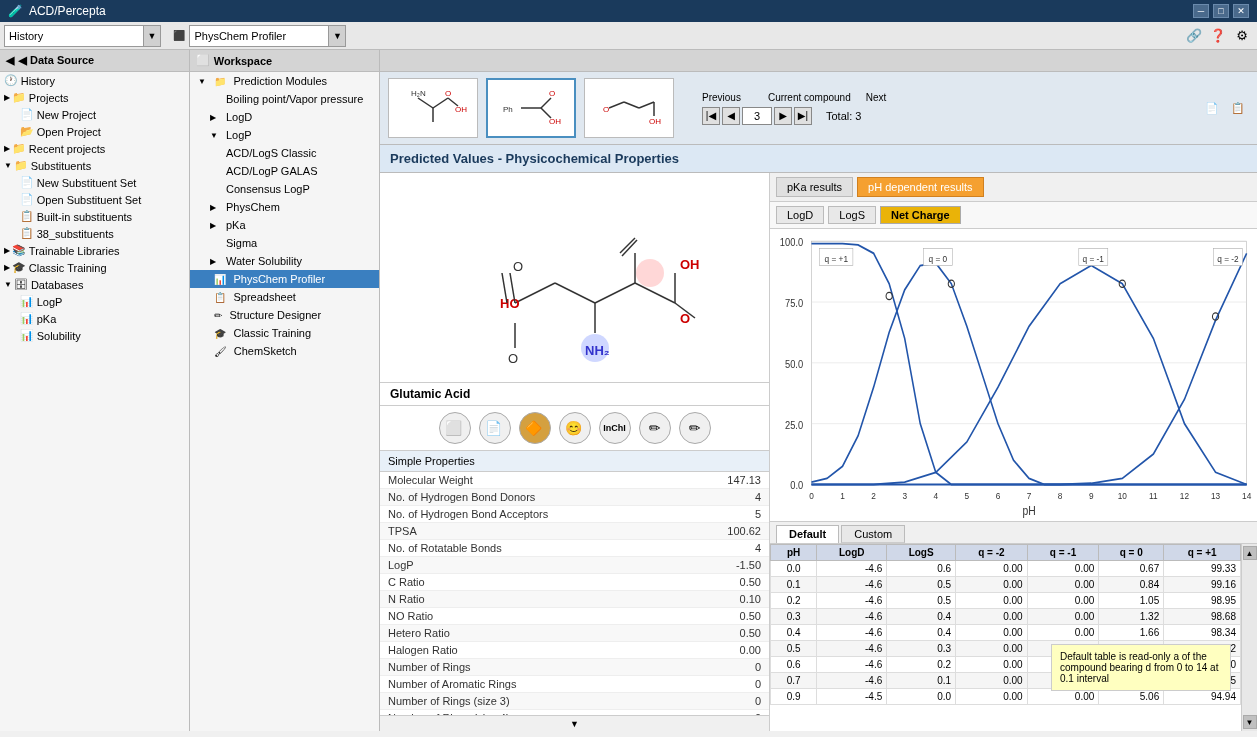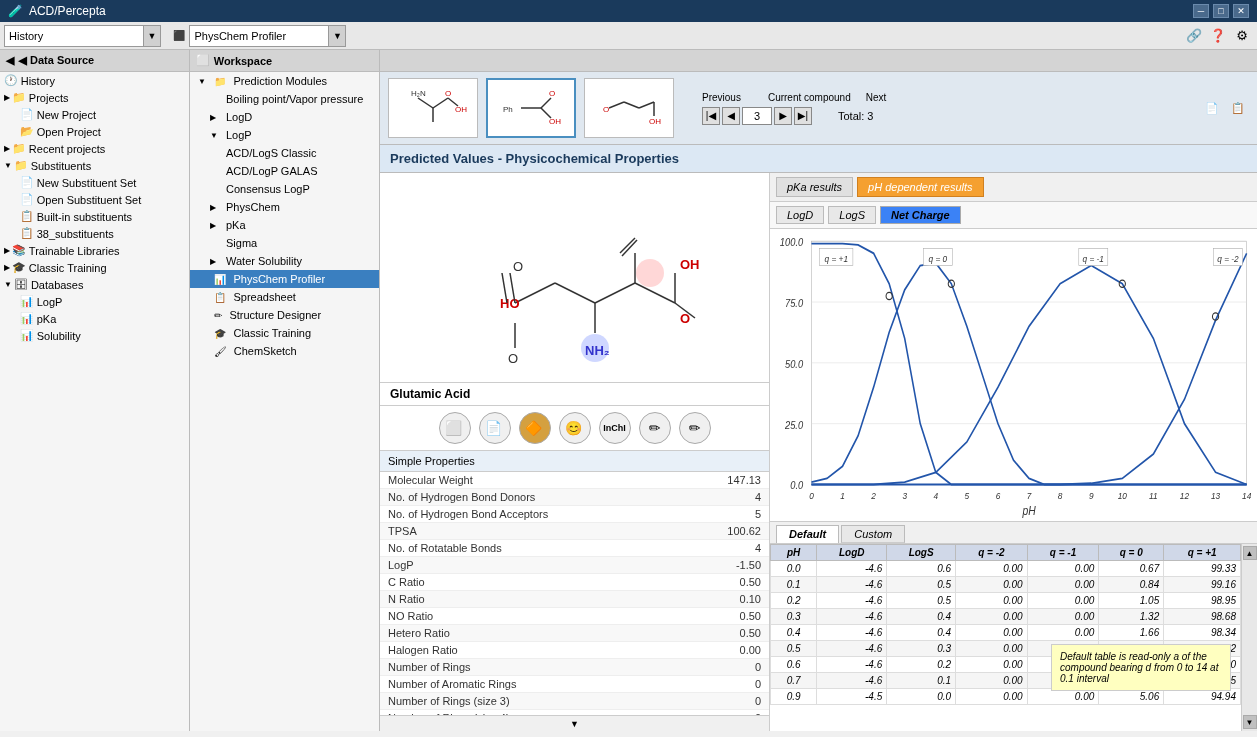--- a/index.html
+++ b/index.html
@@ -303,21 +303,21 @@
             <span style="margin-right:20px;">Previous</span>
             <span style="margin-left:5px;">Current compound</span>
             <span style="margin-left:13px;">Next</span>
           </div>
           <div style="display:flex;gap:2px;align-items:center;">
             <div class="nav-btn">|◀</div>
             <div class="nav-btn">◀</div>
             <input class="nav-input" type="text" value="3" style="">
             <div class="nav-btn">▶</div>
             <div class="nav-btn">▶|</div>
-            <span style="margin-left:24px;font-size:11px;">Total: 3</span>
+            <span style="margin-left:12px;font-size:11px;">Total: 3</span>
           </div>
         </div>
 
         <div style="margin-left:auto;display:flex;gap:4px;">
           <div style="width:22px;height:22px;display:flex;align-items:center;justify-content:center;cursor:pointer;">📄</div>
           <div style="width:22px;height:22px;display:flex;align-items:center;justify-content:center;cursor:pointer;">📋</div>
         </div>
       </div>
     </div>
 
@@ -435,31 +435,31 @@
           <div class="prop-row">
             <span class="prop-name">Number of Rings (size 4)</span>
             <span class="prop-value">0</span>
           </div>
 
         </div>
 
         <div style="height:16px;border-top:1px solid #ccc;display:flex;align-items:center;justify-content:center;background:#f0f0f0;font-size:9px;">▼</div>
       </div>
 
-      <div style="flex:1;display:flex;flex-direction:column;overflow:hidden;min-width:0;font-style:italic;">
+      <div style="flex:1;display:flex;flex-direction:column;overflow:hidden;min-width:0;">
 
         <div style="display:flex;padding:4px 6px;gap:4px;border-bottom:1px solid #ccc;background:#f0f0f0;align-items:center;">
           <div style="padding:3px 10px;border:1px solid #bbb;background:#e0e0e0;font-size:11px;cursor:pointer;">pKa results</div>
           <div style="padding:3px 10px;border:1px solid #d08020;background:#f5a030;color:white;font-size:11px;cursor:pointer;">pH dependent results</div>
         </div>
 
         <div style="display:flex;gap:4px;padding:4px 6px;border-bottom:1px solid #ccc;background:#f8f8f8;">
           <div style="padding:2px 10px;border:1px solid #bbb;background:#e8e8e8;font-size:11px;cursor:pointer;">LogD</div>
           <div style="padding:2px 10px;border:1px solid #bbb;background:#e8e8e8;font-size:11px;cursor:pointer;">LogS</div>
-          <div style="padding:2px 10px;border:1px solid #aaa;background:#3b82f6;font-size:11px;cursor:pointer;font-weight:bold;">Net Charge</div>
+          <div style="padding:2px 10px;border:1px solid #aaa;background:#eab308;font-size:11px;cursor:pointer;font-weight:bold;">Net Charge</div>
         </div>
 
         <div style="flex:1;background:white;position:relative;min-height:180px;overflow:hidden;">
           <svg width="100%" height="100%" viewBox="0 0 470 240" preserveAspectRatio="none">
 
             <rect x="40" y="10" width="420" height="200" fill="white" stroke="#aaa" stroke-width="0.5"></rect>
 
             <line x1="40" y1="60" x2="460" y2="60" stroke="#ddd" stroke-width="0.5"></line>
             <line x1="40" y1="110" x2="460" y2="110" stroke="#ddd" stroke-width="0.5"></line>
             <line x1="40" y1="160" x2="460" y2="160" stroke="#ddd" stroke-width="0.5"></line>

